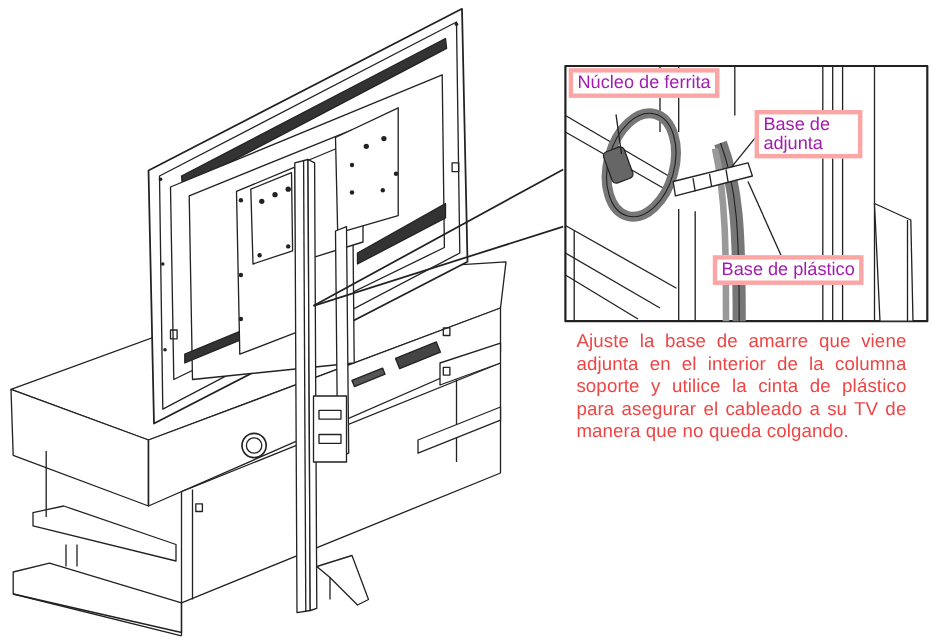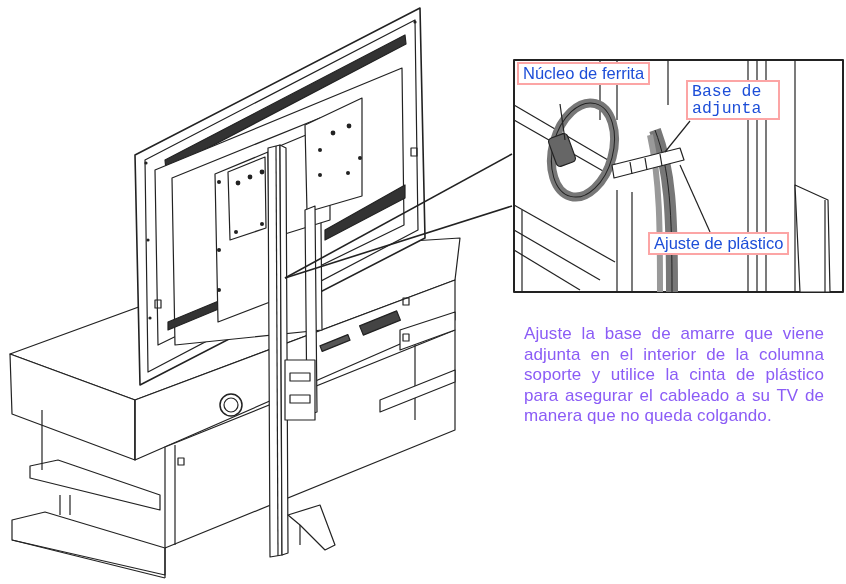--- a/index.html
+++ b/index.html
@@ -1,28 +1,28 @@
 <!DOCTYPE html>
 <html><head>
 <meta charset="utf-8">
 <style>
   html, body { margin:0; padding:0; background:#ffffff; }
   body { width:846px; height:584px; position:relative; overflow:hidden; font-family:"Liberation Sans", sans-serif; }
   #art { position:absolute; left:0; top:0; width:846px; height:584px; }
   .callout-label {
-    position:absolute; background:#fff; border:2px solid #fca5a5; color:#1d4ed8;
+    position:absolute; background:#fff; border:4px solid #fca5a5; color:#a21caf;
     font-size:16.5px; line-height:17px; padding:1px 4px; white-space:nowrap;
   }
   #lbl-ferrite { left:517px; top:62px; }
-  #lbl-base { left:686px; top:80px; white-space:normal; width:82px; line-height:17px;font-family:Liberation Mono, monospace; }
+  #lbl-base { left:686px; top:100px; white-space:normal; width:82px; line-height:17px; }
   #lbl-base span { display:block; }
   #lbl-tape { left:648px; top:232px; }
   #caption {
-    position:absolute; left:524px; top:324px; width:300px;
-    font-size:17px; line-height:20.5px; color:#8b5cf6; text-align:justify;
+    position:absolute; left:524px; top:300px; width:300px;
+    font-size:17px; line-height:20.5px; color:#ef4444; text-align:justify;
     letter-spacing:0.1px;
   }
 </style>
 </head>
 <body>
 
 <svg id="art" viewBox="0 0 846 584" xmlns="http://www.w3.org/2000/svg" fill="none" stroke="#222" stroke-width="1.2" stroke-linejoin="round">
 
   <g>
 
@@ -157,15 +157,15 @@
     <line x1="690" y1="121" x2="665" y2="152"></line>
     <line x1="680" y1="165" x2="710" y2="232"></line>
   </g>
 </svg>
 
 <div class="callout-label" id="lbl-ferrite">Núcleo de ferrita</div>
 <div class="callout-label" id="lbl-base">
   <span>Base de</span>
   <span>adjunta</span>
 </div>
-<div class="callout-label" id="lbl-tape">Ajuste de plástico</div>
+<div class="callout-label" id="lbl-tape">Base de plástico</div>
 
 <div id="caption">Ajuste la base de amarre que viene adjunta en el interior de la columna soporte y utilice la cinta de plástico para asegurar el cableado a su TV de manera que no queda colgando.</div>
 
 </body></html>

